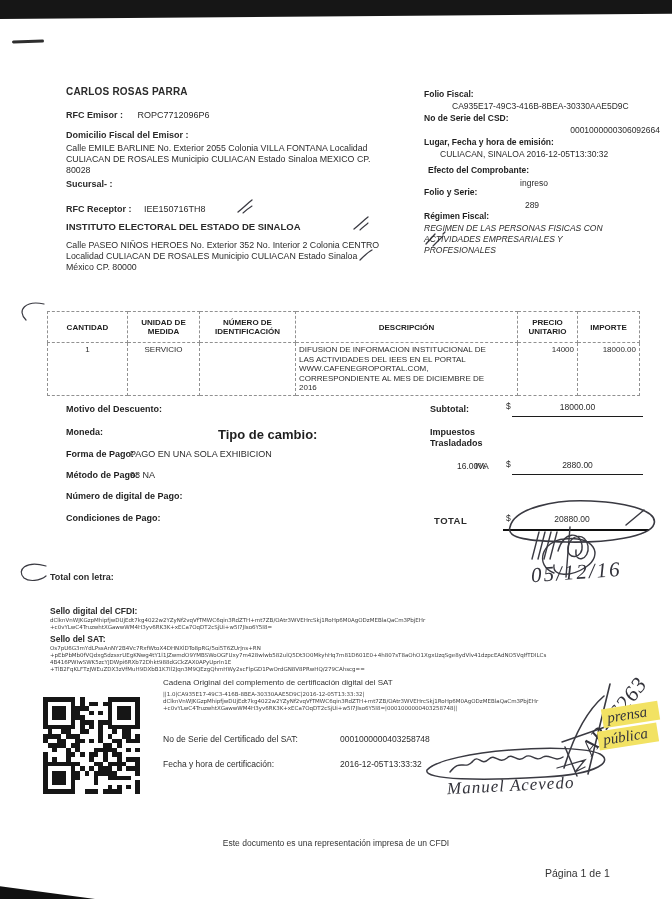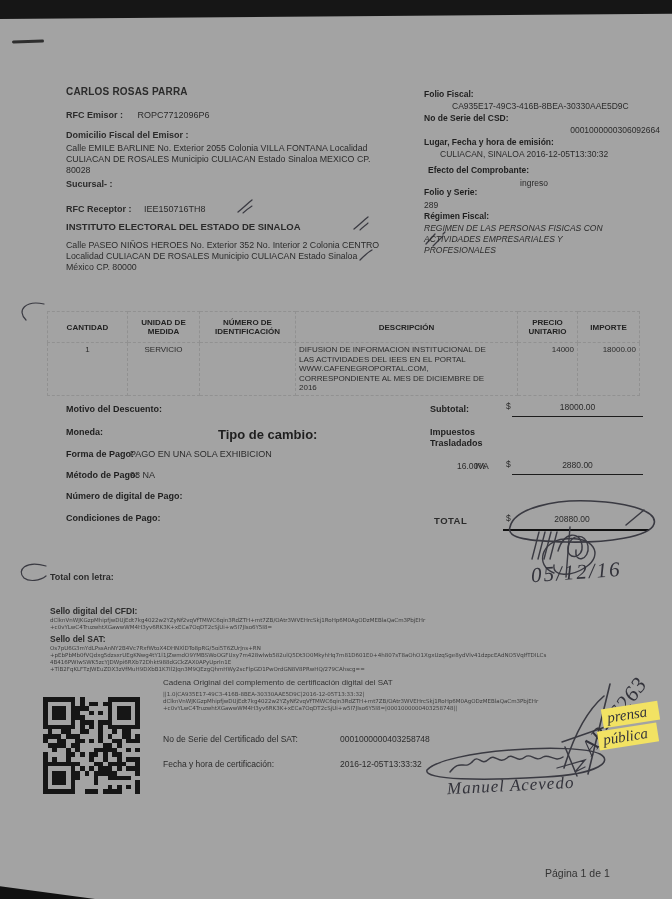--- a/index.html
+++ b/index.html
@@ -1,16 +1,16 @@
 <!DOCTYPE html>
 <html><head>
 <meta charset="utf-8">
 <style>
   html,body{margin:0;padding:0;background:#e9e9e7;}
-  #page{position:relative;width:672px;height:899px;background:#a3a3a3;overflow:hidden;
+  #page{position:relative;width:672px;height:899px;background:#ffffff;overflow:hidden;
         font-family:"Liberation Sans",sans-serif;color:#2b2b2b;}
   .abs{position:absolute;}
   .b{font-weight:bold;}
   .pre{white-space:pre-line;}
   .lbl{font-size:8.5px;color:#1f1f1f;font-weight:bold;}
   .val{font-size:8.5px;color:#2b2b2b;}
   .tiny{font-size:5.5px;line-height:7px;color:#3d3d3d;word-break:break-all;
         font-family:"DejaVu Sans",sans-serif;white-space:pre-line;}
   .hand{font-family:"Liberation Serif",serif;font-style:italic;color:#33333b;}
   .hl{background:#f2e263;}
@@ -80,21 +80,21 @@
   <div class="abs" style="left:424px;top:89px;width:240px;">
     <div class="abs lbl" style="left:0;top:0;">Folio Fiscal:</div>
     <div class="abs val" style="left:28px;top:12px;">CA935E17-49C3-416B-8BEA-30330AAE5D9C</div>
     <div class="abs lbl" style="left:0;top:24px;">No de Serie del CSD:</div>
     <div class="abs val" style="left:0;top:36px;width:236px;text-align:right;">0001000000306092664</div>
     <div class="abs lbl" style="left:0;top:48px;">Lugar, Fecha y hora de emisión:</div>
     <div class="abs val" style="left:16px;top:60px;">CULIACAN, SINALOA  2016-12-05T13:30:32</div>
     <div class="abs lbl" style="left:4px;top:76px;">Efecto del Comprobante:</div>
     <div class="abs val" style="left:20px;top:89px;width:180px;text-align:center;">ingreso</div>
     <div class="abs lbl" style="left:0;top:98px;">Folio y Serie:</div>
-    <div class="abs val" style="left:0;top:111px;width:216px;text-align:left;">289</div>
+    <div class="abs val" style="left:0;top:111px;width:216px;text-align:center;">289</div>
     <div class="abs lbl" style="left:0;top:122px;">Régimen Fiscal:</div>
     <div class="abs val pre" style="left:0;top:134px;width:236px;text-align:left;line-height:11px;font-style:italic;">REGIMEN DE LAS PERSONAS FISICAS CON
 ACTIVIDADES EMPRESARIALES Y
 PROFESIONALES</div>
   </div>
 
   <svg class="abs ink" style="left:14px;top:300px;" width="34" height="24">
     <path d="M30,4 C12,0 2,10 12,20" stroke-width="1.2"></path>
   </svg>
   <svg class="abs ink" style="left:14px;top:560px;" width="38" height="26">
@@ -663,14 +663,15 @@
   <svg class="abs ink" style="left:556px;top:664px;" width="64" height="116">
     <path d="M32,110 L54,20" stroke-width="1.6"></path>
     <path d="M8,104 C20,64 34,44 48,32" stroke-width="1.6"></path>
     <path d="M6,78 L52,62" stroke-width="1.4"></path>
   </svg>
   <div class="abs hand" style="left:576px;top:744px;font-size:22px;transform:rotate(-52deg);transform-origin:left top;letter-spacing:1px;white-space:nowrap;">AP- 6263</div>
 
   <div class="abs hand hl" style="left:602px;top:705px;font-size:15px;padding:1px 12px 1px 5px;transform:rotate(-9deg);">prensa</div>
   <div class="abs hand hl" style="left:598px;top:727px;font-size:15px;padding:1px 10px 1px 5px;transform:rotate(-9deg);">pública</div>
 
+  <div class="abs" style="left:0;top:838px;width:672px;text-align:center;font-size:8.5px;color:#333;">Este documento es una representación impresa de un CFDI</div>
   <div class="abs" style="left:545px;top:867px;font-size:10.5px;color:#333;">Página 1 de 1</div>
 </div>
 
 </body></html>

